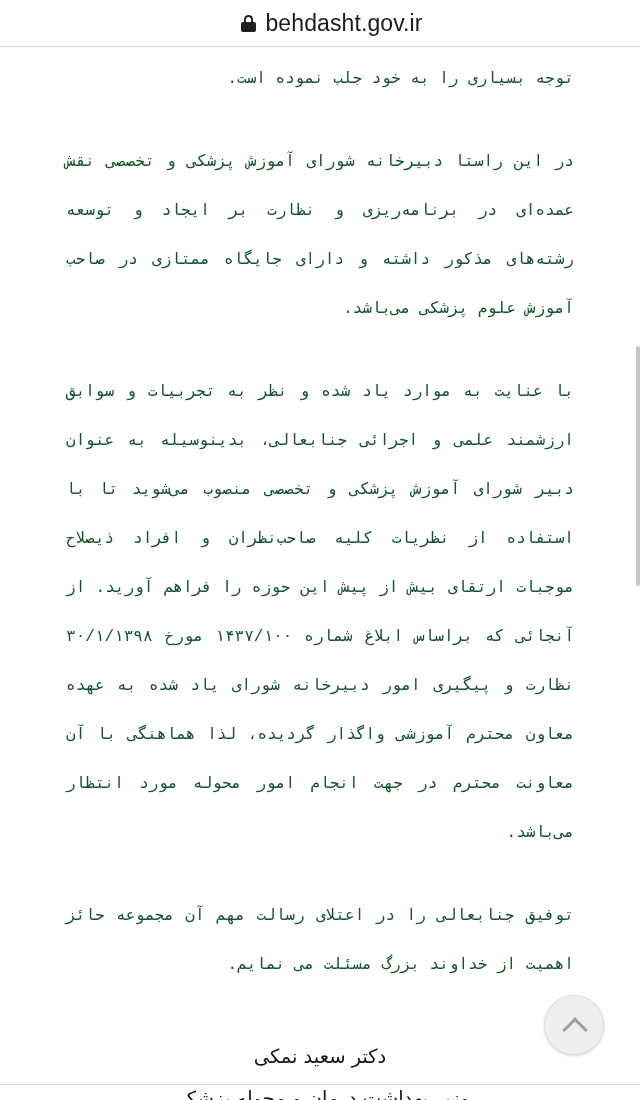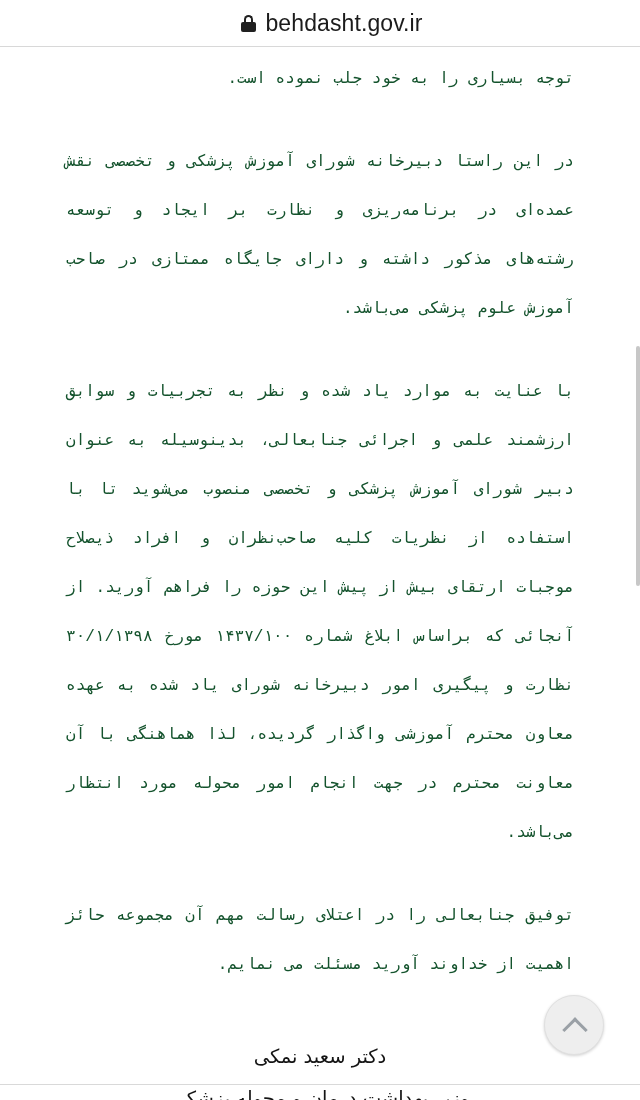--- a/index.html
+++ b/index.html
@@ -183,21 +183,21 @@
   </div>
 </div>
 
 <div class="page">
   <div class="page-inner">
 
     <div class="article">
       <p class="first">توجه بسیاری را به خود جلب نموده است.</p>
       <p>در این راستا دبیرخانه شورای آموزش پزشکی و تخصصی نقش عمده‌ای در برنامه‌ریزی و نظارت بر ایجاد و توسعه رشته‌های مذکور داشته و دارای جایگاه ممتازی در صاحب آموزش علوم پزشکی می‌باشد.</p>
       <p>با عنایت به موارد یاد شده و نظر به تجربیات و سوابق ارزشمند علمی و اجرائی جنابعالی، بدینوسیله به عنوان دبیر شورای آموزش پزشکی و تخصصی منصوب می‌شوید تا با استفاده از نظریات کلیه صاحب‌نظران و افراد ذیصلاح موجبات ارتقای بیش از پیش این حوزه را فراهم آورید. از آنجائی که براساس ابلاغ شماره ۱۴۳۷/۱۰۰ مورخ ۳۰/۱/۱۳۹۸ نظارت و پیگیری امور دبیرخانه شورای یاد شده به عهده معاون محترم آموزشی واگذار گردیده، لذا هماهنگی با آن معاونت محترم در جهت انجام امور محوله مورد انتظار می‌باشد.</p>
-      <p>توفیق جنابعالی را در اعتلای رسالت مهم آن مجموعه حائز اهمیت از خداوند آورید مسئلت می نمایم.</p>
+      <p>توفیق جنابعالی را در اعتلای رسالت مهم آن مجموعه حائز اهمیت از خداوند بزرگ مسئلت می نمایم.</p>
     </div>
 
     <div class="signature">
       <div>دکتر سعید نمکی</div>
       <div>وزیر بهداشت درمان و محوله پزشکی</div>
     </div>
 
   </div>
 
   <div class="bottom-rule"></div>

